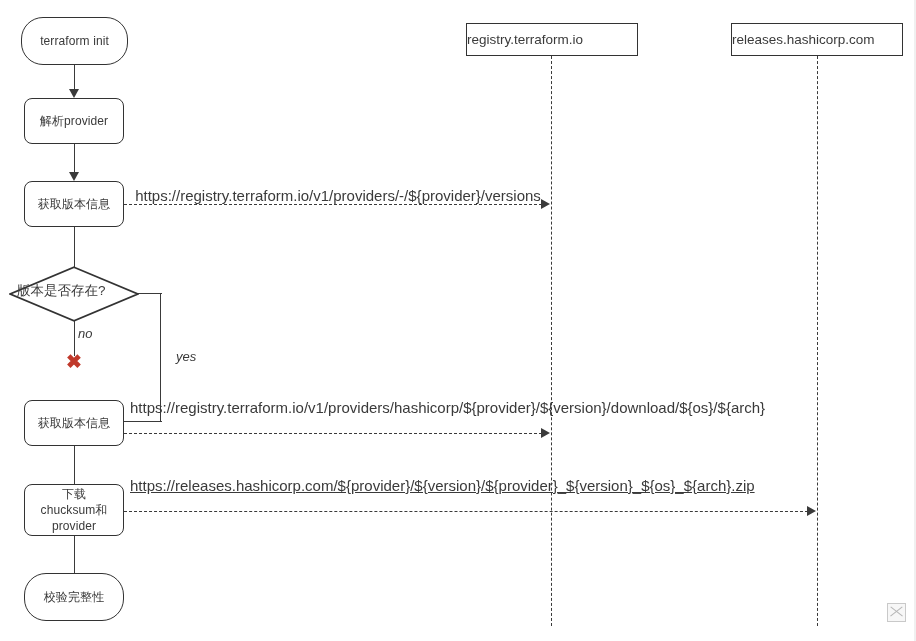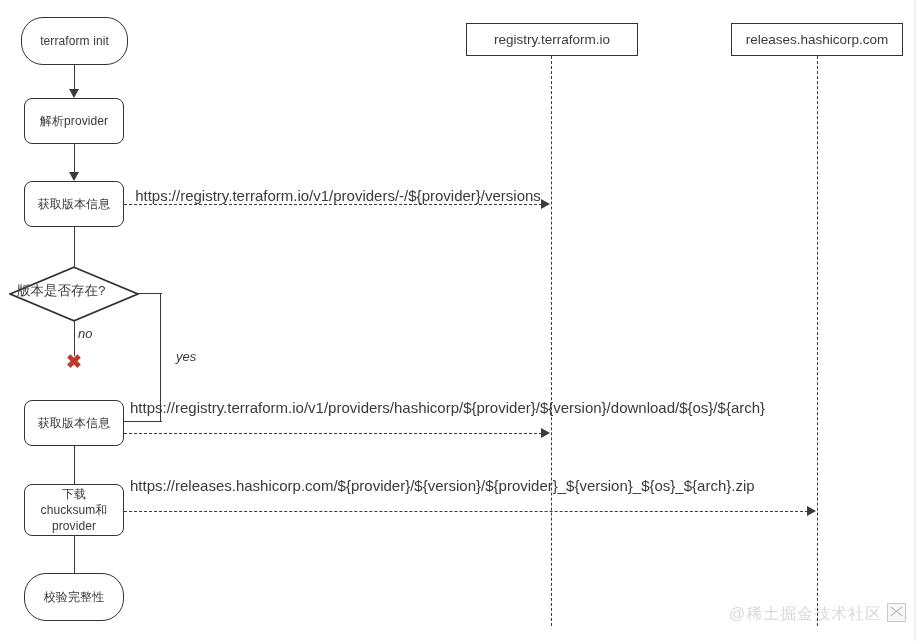--- a/index.html
+++ b/index.html
@@ -64,21 +64,21 @@
 
   
   .lifeline-head {
     position: absolute;
     box-sizing: border-box;
     border: 1.6px solid #333333;
     background: #ffffff;
     color: #3a3a3a;
     display: flex;
     align-items: center;
-    justify-content: center;
+    justify-content: flex-start;
     font-size: 13.5px;
     z-index: 4;
   }
   .lifeline-stem {
     position: absolute;
     width: 0;
     border-left: 1.7px dashed #3a3a3a;
     z-index: 2;
   }
 
@@ -175,21 +175,20 @@
     background: #b5b5b5;
   }
   .broken-img::before { transform: rotate(38deg); }
   .broken-img::after  { transform: rotate(-38deg); }
 </style>
 </head>
 <body>
 
 <div id="canvas">
 
-  <div class="watermark" style="left:729px; top:604px;">@稀土掘金技术社区</div>
 
   <div class="lifeline-head" style="left:466px; top:23px; width:172px; height:33px;">
     <span>registry.terraform.io</span>
   </div>
   <div class="lifeline-stem" style="left:551px; top:56px; height:570px;"></div>
 
   <div class="lifeline-head" style="left:731px; top:23px; width:172px; height:33px;">
     <span>releases.hashicorp.com</span>
   </div>
   <div class="lifeline-stem" style="left:817px; top:56px; height:570px;"></div>
@@ -247,21 +246,21 @@
   <div class="node process multiline" style="left:24px; top:484px; width:100px; height:52px;">
     <div>
       <div>下载</div>
       <div>chucksum和</div>
       <div>provider</div>
     </div>
   </div>
 
   <div class="hline-dashed" style="left:124px; top:511px; width:684px;"></div>
   <div class="arrow-right" style="left:807px; top:506px;"></div>
-  <div class="msg-label" style="left:130px; top:476px; width:452px;">https://releases.hashicorp.com/${provider}/${version}/${provider}_${version}_${os}_${arch}.zip</div>
+  <div class="msg-label" style="left:130px; top:476px; width:452px;text-decoration:underline;">https://releases.hashicorp.com/${provider}/${version}/${provider}_${version}_${os}_${arch}.zip</div>
 
   <div class="vline" style="left:74px; top:536px; height:37px;"></div>
 
   <div class="node terminal" style="left:24px; top:573px; width:100px; height:48px;">
     <span>校验完整性</span>
   </div>
 
   <div class="broken-img" style="left:887px; top:603px;"></div>
 
 </div>

